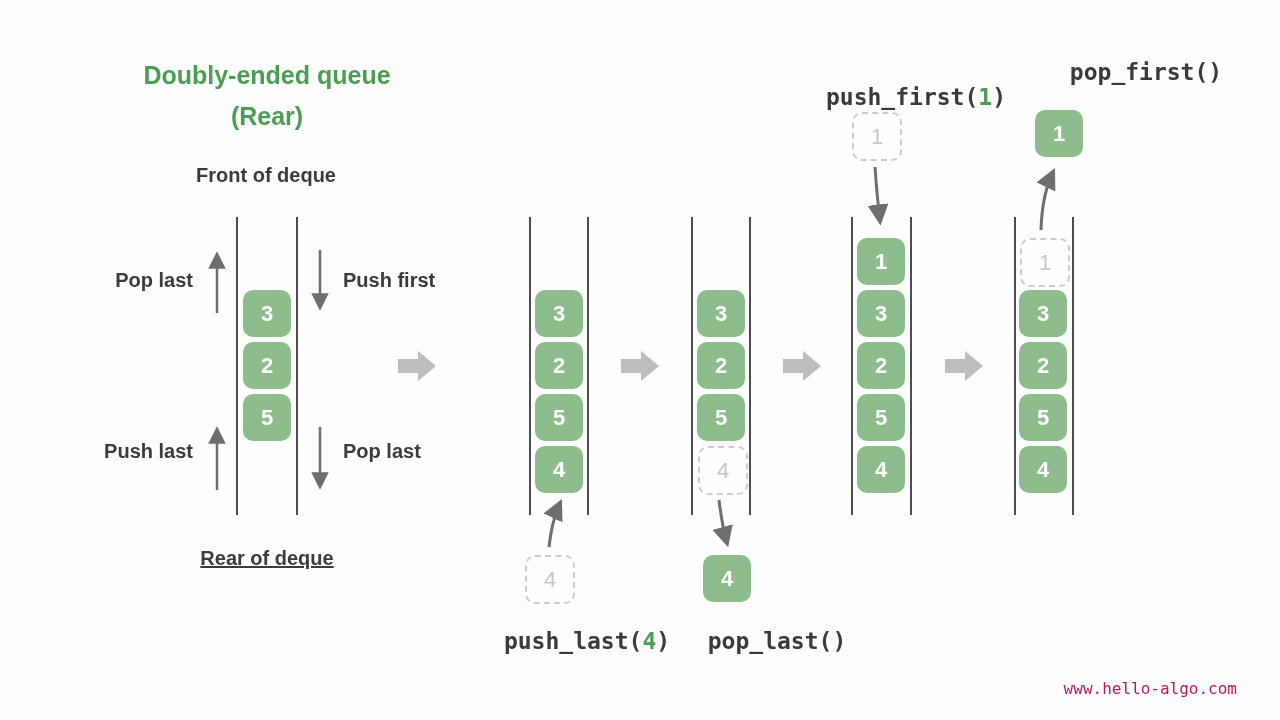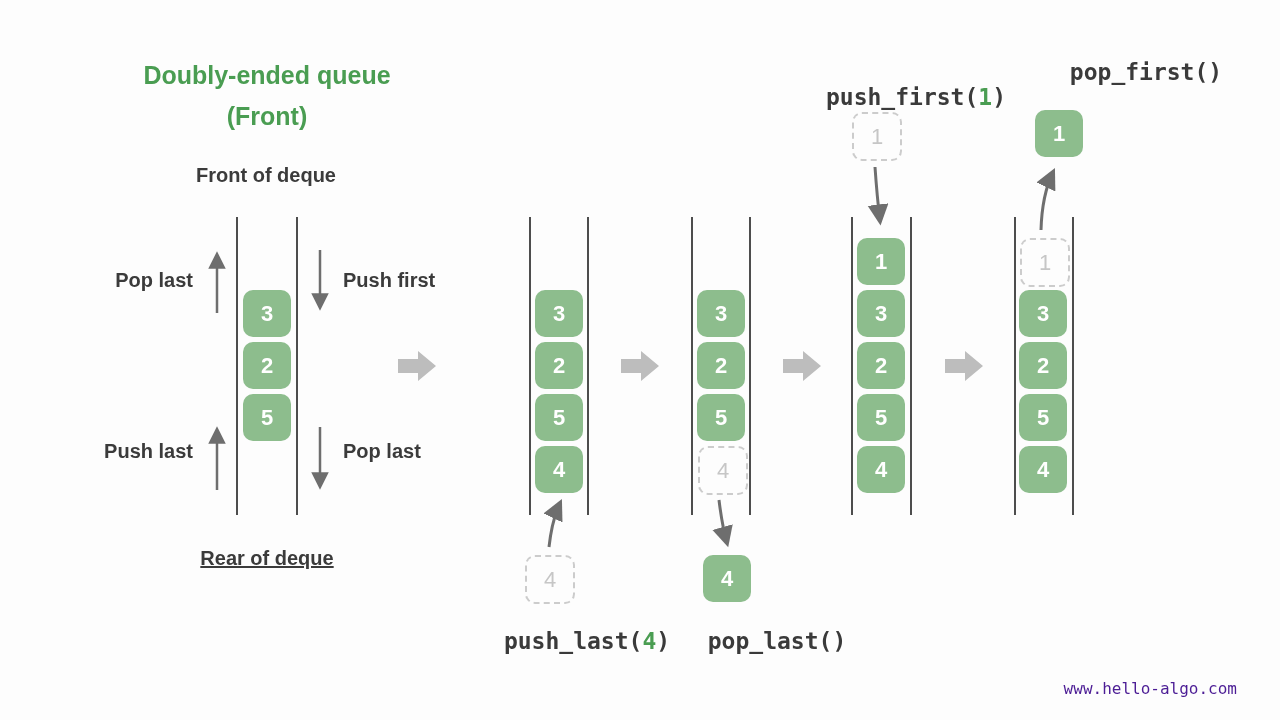--- a/index.html
+++ b/index.html
@@ -23,32 +23,32 @@
     background:#fdfdfd;color:#c6c6c6;border:2px dashed #cccccc;
     width:46px;height:45px;line-height:45px;font-weight:400;
   }
   .code{
     font-family:"DejaVu Sans Mono","Liberation Mono",monospace;
     font-size:23px;font-weight:700;color:#3a3a3a;white-space:nowrap;
   }
   .code .arg{color:#4a9d52;font-weight:700;}
   .watermark{
     font-family:"DejaVu Sans Mono","Liberation Mono",monospace;
-    font-size:16px;color:#4c1d95;white-space:nowrap;
+    font-size:16px;color:#be185d;white-space:nowrap;
   }
   svg.overlay{position:absolute;left:0;top:0;pointer-events:none;}
 </style>
 </head>
 <body>
 
 <div id="canvas">
 
   <div class="abs title" style="left:107px;top:55px;">
     <div>Doubly-ended queue</div>
-    <div>(Front)</div>
+    <div>(Rear)</div>
   </div>
 
   <div class="abs h-label center-x" style="left:266px;top:164px;">Front of deque</div>
   <div class="abs h-label center-x" style="left:267px;top:547px;text-decoration:underline;">Rear of deque</div>
 
   <div class="abs h-label" style="right:1087px;top:269px;">Pop last</div>
   <div class="abs h-label" style="left:343px;top:269px;">Push first</div>
   <div class="abs h-label" style="right:1087px;top:440px;">Push last</div>
   <div class="abs h-label" style="left:343px;top:440px;">Pop last</div>
 

